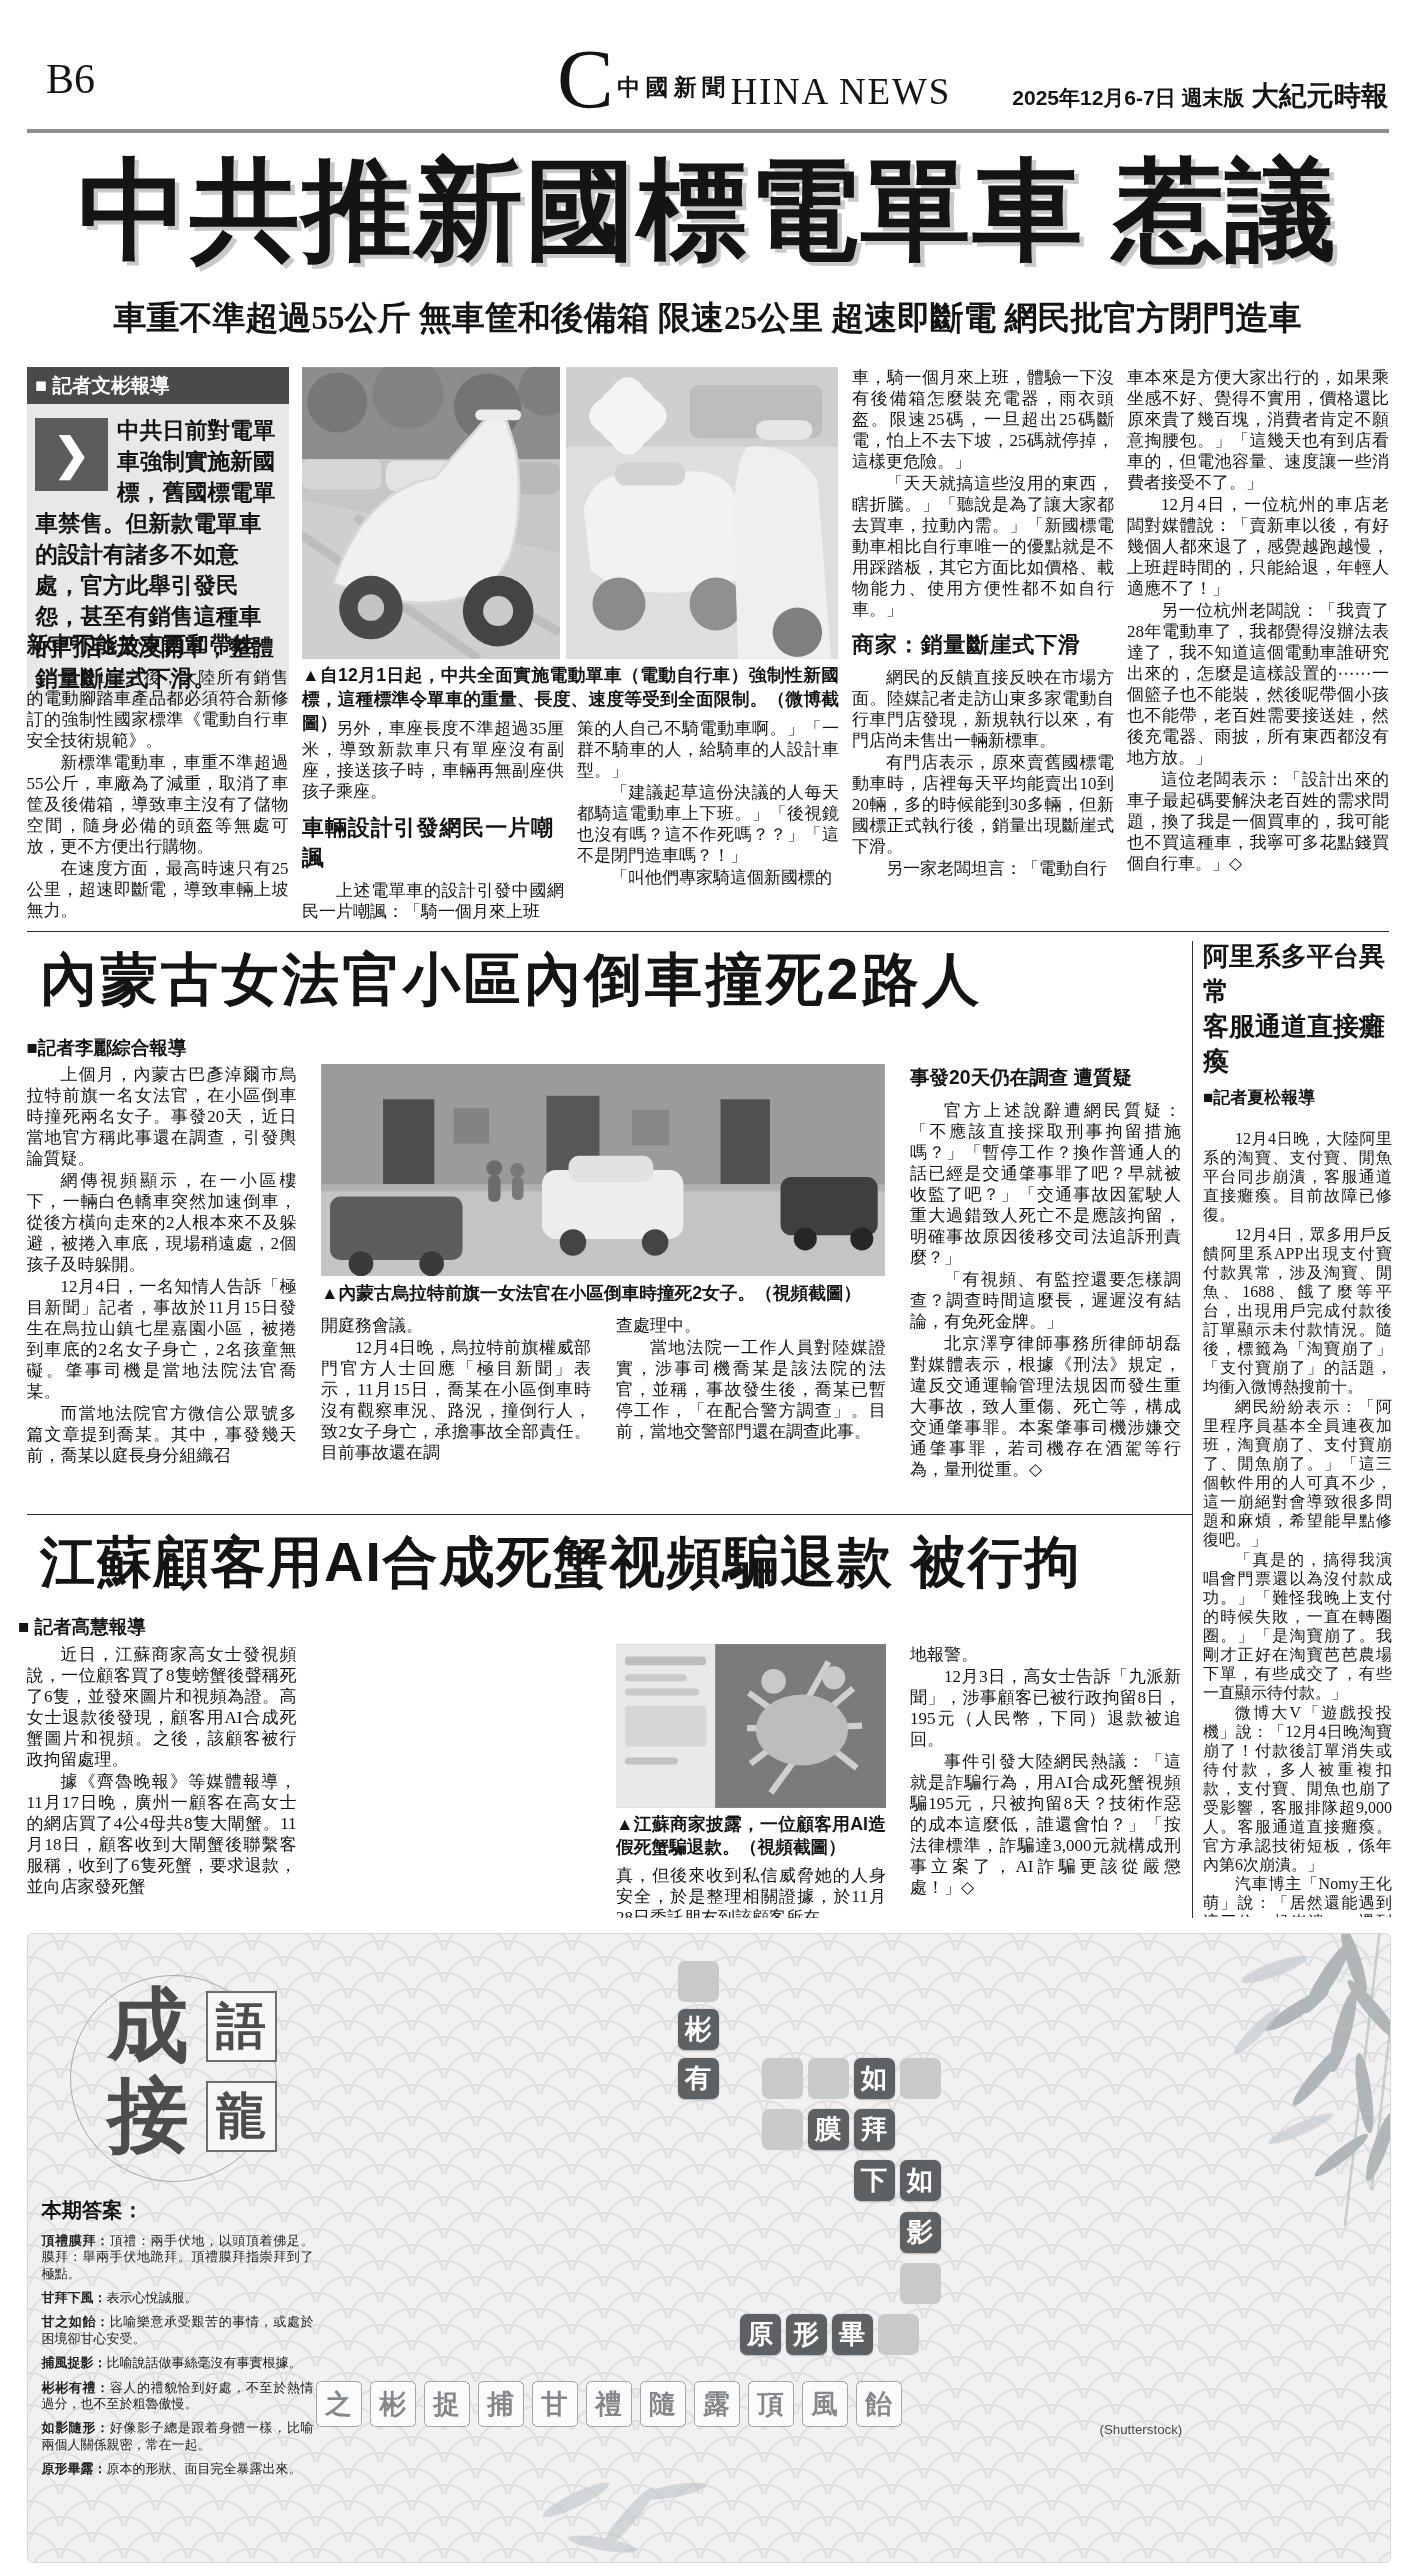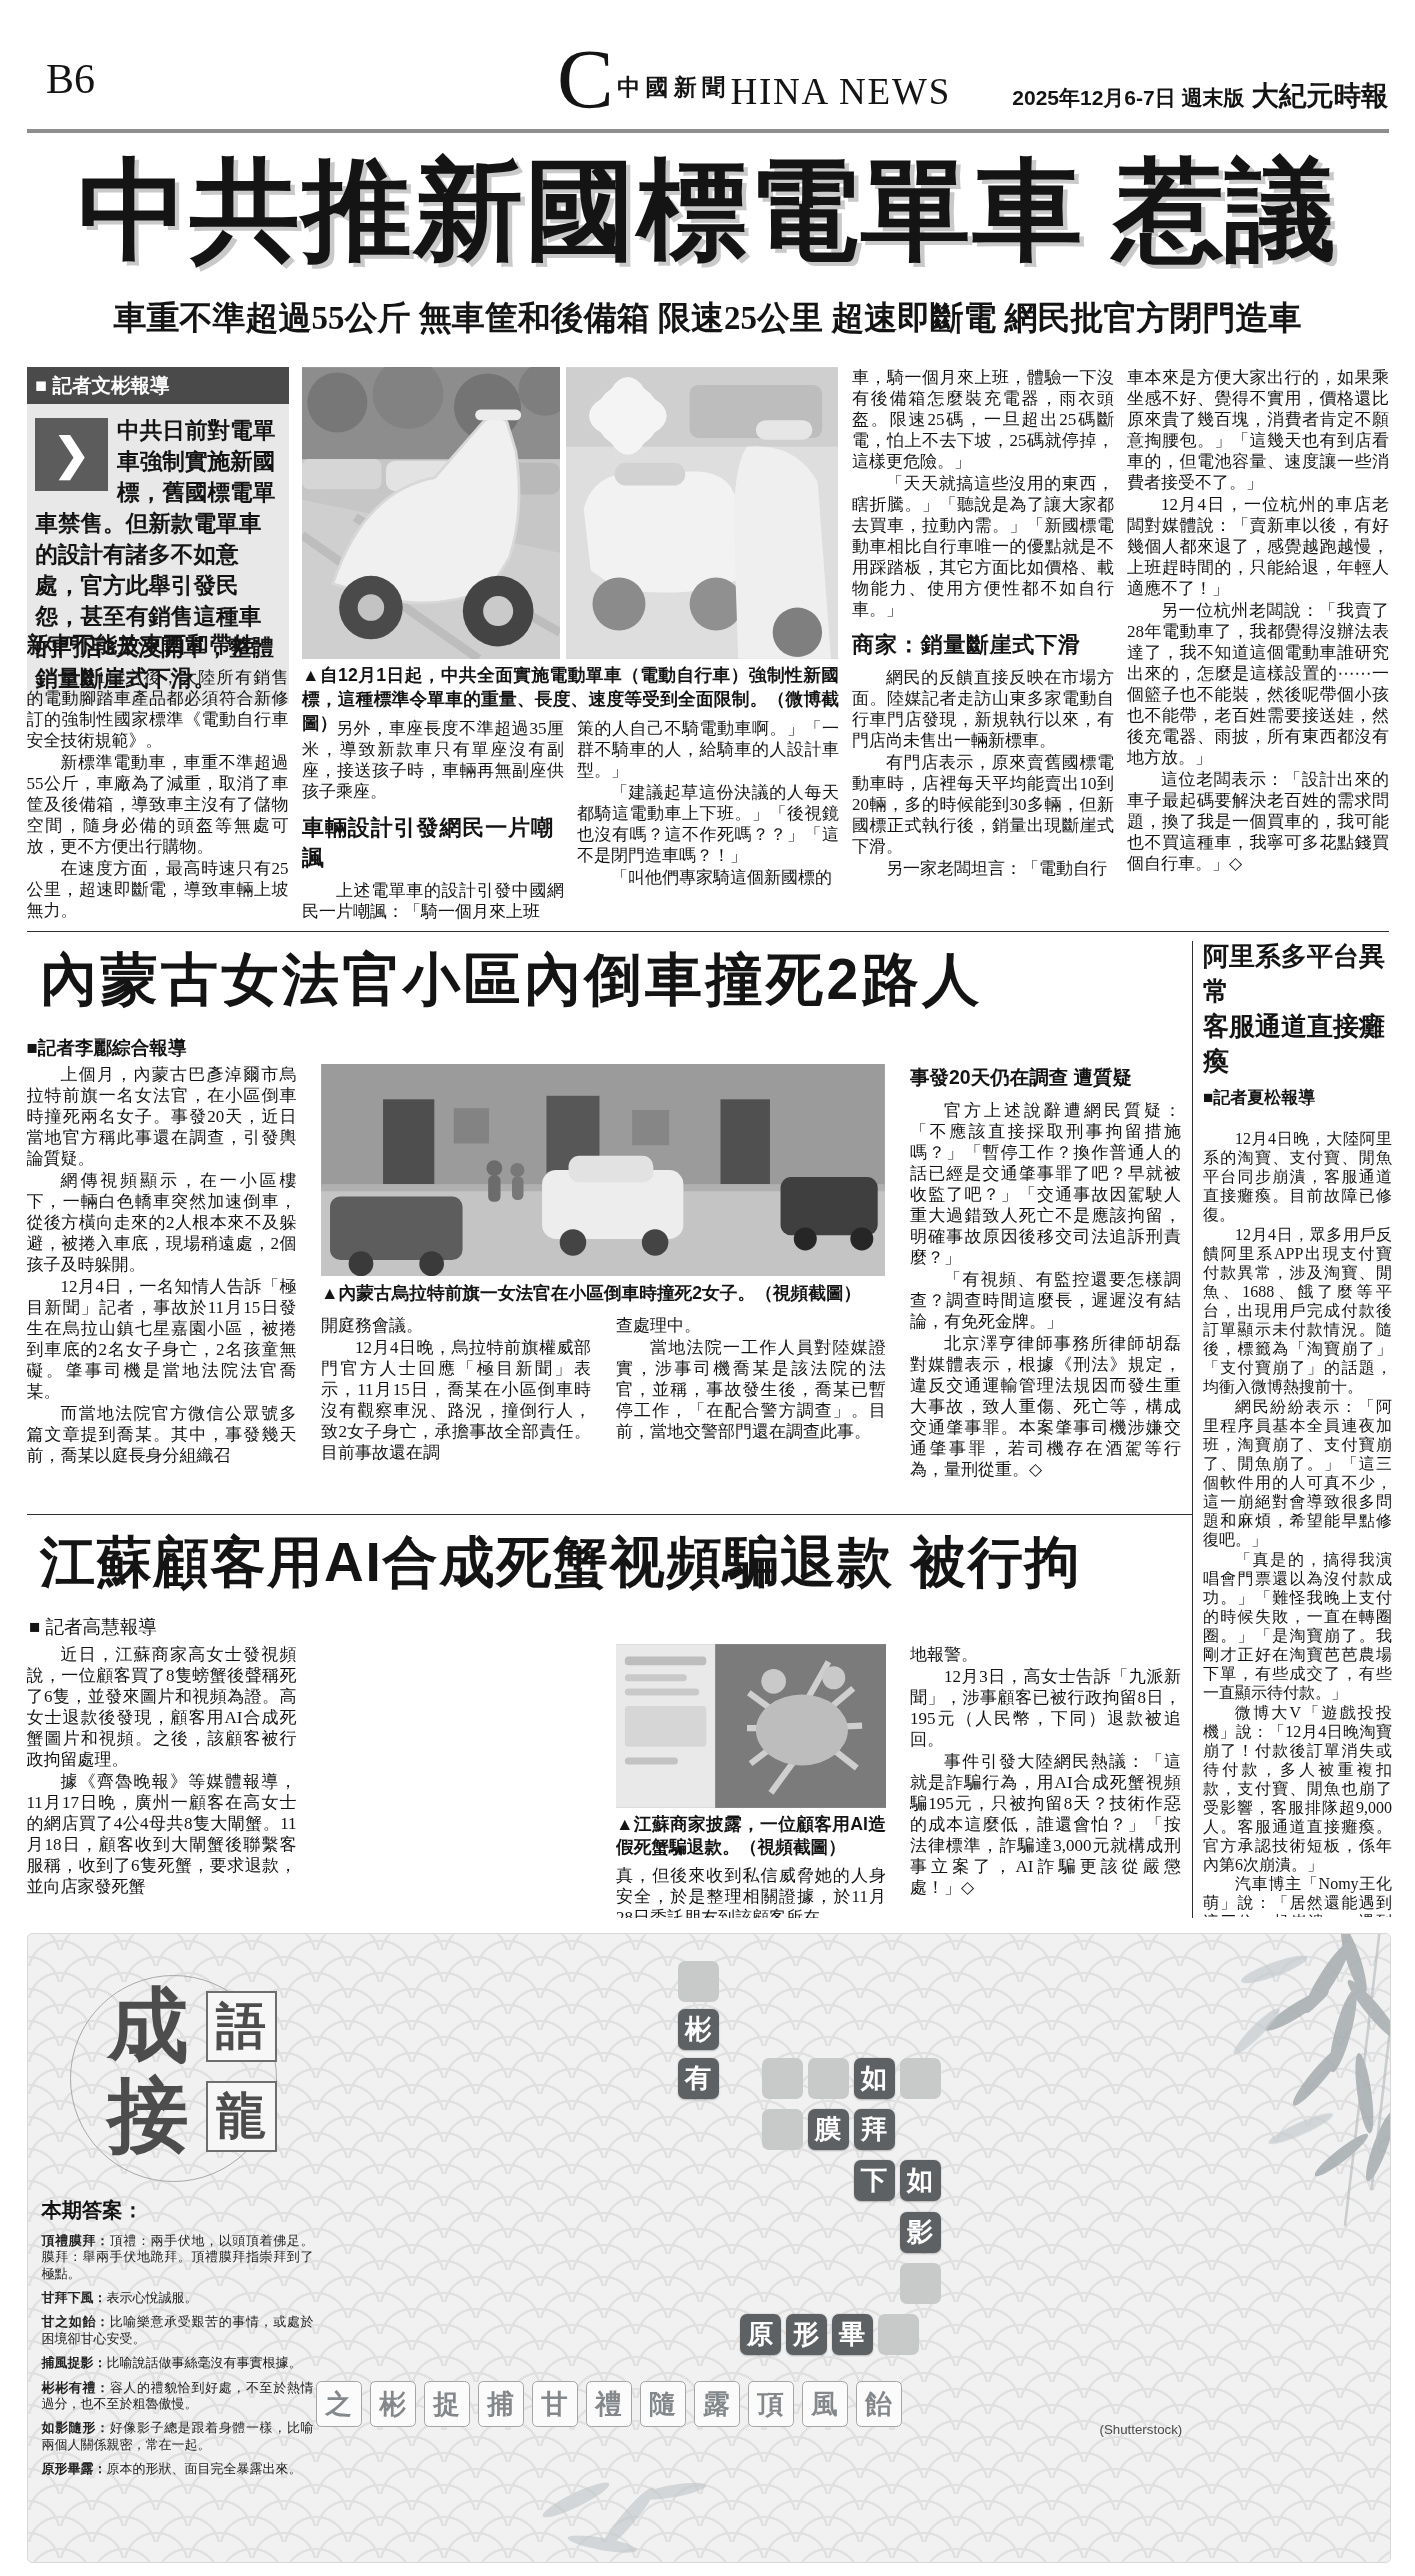--- a/index.html
+++ b/index.html
@@ -50,21 +50,21 @@
   #a2-col1{left:26.5px;top:1064px;width:270px;height:441px;}
   #a2-photo{left:321px;top:1064px;width:564px;height:212px;}
   #a2-cap{left:321px;top:1282px;width:564px;font-size:17.7px;font-weight:700;line-height:23px;}
   #a2-col2{left:321px;top:1315px;width:270px;height:188px;}
   #a2-col3{left:616px;top:1315px;width:270px;height:188px;}
   #a2-col4{left:910px;top:1064px;width:271px;height:441px;}
   .subhead4{font-size:19.5px;font-weight:900;margin:0 0 8.8px 0;}
   #rule2{left:26.5px;top:1514px;width:1166px;}
   
   #a3-head{left:40px;top:1525px;width:1159px;font-size:55px;font-weight:900;letter-spacing:1.8px;line-height:74px;}
-  #a3-byline{left:29px;top:1614px;font-size:18.6px;font-weight:400;}
+  #a3-byline{left:18px;top:1614px;font-size:18.6px;font-weight:700;}
   #a3-col1{left:26.5px;top:1644px;width:270px;height:274px;}
   #a3-col2{left:321px;top:1644px;width:270px;height:274px;}
   #a3-col3{left:616px;top:1644px;width:270px;height:274px;}
   #a3-photo{width:270px;height:164px;}
   #a3-cap{font-size:17.7px;font-weight:700;line-height:23px;margin:5.3px 0 5.3px 0;text-align:justify;}
   #a3-col4{left:910px;top:1644px;width:271px;height:274px;}
   #vrule{left:1192px;top:941px;width:0.9px;height:977px;background:#2e2e2e;}
   
   #sidebar{left:1203px;top:939px;width:189px;height:978px;overflow:hidden;}
   #sidebar h2{margin:0;font-size:26px;line-height:35px;font-weight:900;}

